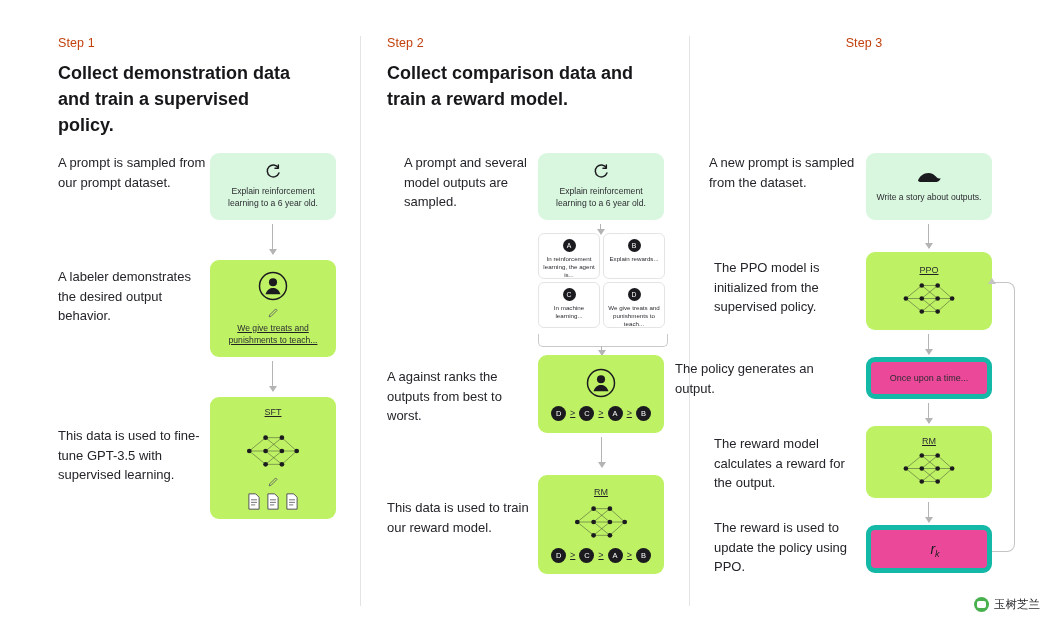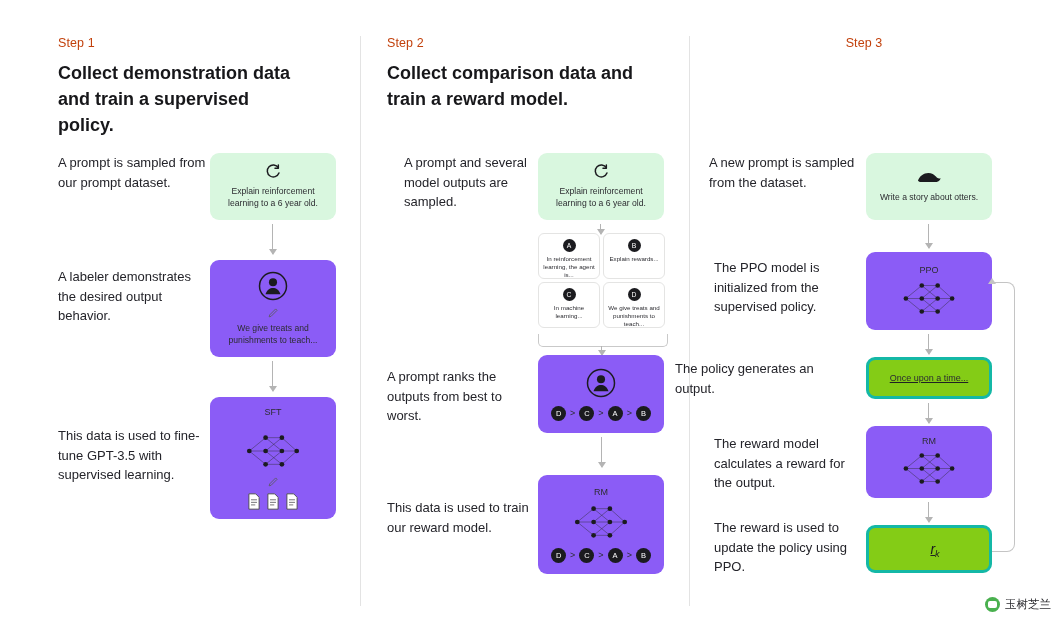--- a/index.html
+++ b/index.html
@@ -64,26 +64,26 @@
 
   .card {
     position: absolute;
     border-radius: 9px;
     box-sizing: border-box;
   }
   .card-green {
     background: #d9f7df;
   }
   .card-grey {
-    background: #8b5cf6;
+    background: #bef264;
+    text-decoration: underline;
   }
   .card-white {
-    background: #84cc16;
-    border: 3px solid #14b8a6;
-    text-decoration: underline;
+    background: #ec4899;
+    border: 5px solid #14b8a6;
   }
 
   .card-caption {
     font-size: 8.6px;
     line-height: 1.35;
     text-align: center;
     color: #2c2c31;
     padding: 0 8px;
   }
   .card-title-sm {
@@ -174,21 +174,21 @@
     position: absolute;
     border-left: 1px solid #c9c9c9;
     border-right: 1px solid #c9c9c9;
     border-bottom: 1px solid #c9c9c9;
     border-bottom-left-radius: 5px;
     border-bottom-right-radius: 5px;
   }
 
   .watermark {
     position: absolute;
-    right: 13px;
+    right: 24px;
     bottom: 6px;
     display: flex;
     align-items: center;
     gap: 5px;
     font-size: 11.5px;
     color: #2d2d31;
   }
   .wm-logo {
     width: 15px;
     height: 15px;
@@ -313,21 +313,21 @@
       </div>
     </div>
   </div>
 
   <div class="column" id="col2">
     <div class="step-label">Step 2</div>
     <div class="step-title">Collect comparison data and train a reward model.</div>
   </div>
 
   <div class="body-text" style="left:387px; top:153px;margin-left:17px;">A prompt and several model outputs are sampled.</div>
-  <div class="body-text" style="left:387px; top:367px;">A prompt ranks the outputs from best to worst.</div>
+  <div class="body-text" style="left:387px; top:367px;">A against ranks the outputs from best to worst.</div>
   <div class="body-text" style="left:387px; top:498px;">This data is used to train our reward model.</div>
 
   <div class="card card-green" style="left:538px; top:153px; width:126px; height:67px;">
     <div class="center-col">
       <svg width="16" height="16" viewBox="0 0 24 24" fill="none" style="margin-bottom:7px;">
         <path d="M20 7a9 9 0 10.9 8" stroke="#1b1b1f" stroke-width="2.2" stroke-linecap="round"></path>
         <path d="M20 3v5h-5" stroke="#1b1b1f" stroke-width="2.2" stroke-linecap="round" stroke-linejoin="round"></path>
       </svg>
       <div class="card-caption">Explain reinforcement learning to a 6 year old.</div>
     </div>
@@ -415,21 +415,21 @@
   <div class="body-text" style="left:675px; top:359px;">The policy generates an output.</div>
   <div class="body-text" style="left:714px; top:518px;">The reward is used to update the policy using PPO.</div>
   <div class="body-text" style="left:714px; top:434px;">The reward model calculates a reward for the output.</div>
 
   <div class="card card-green" style="left:866px; top:153px; width:126px; height:67px;">
     <div class="center-col">
       <svg width="26" height="15" viewBox="0 0 40 22" style="margin-bottom:7px;">
         <path d="M3 16c2-7 9-12 16-12 5 0 9 2 12 6 2 3 5 3 7 2-1 4-5 6-9 6H9c-2 0-4 0-6-2z" fill="#1b1b1f"></path>
         <circle cx="30" cy="7" r="1.2" fill="#d9f7df"></circle>
       </svg>
-      <div class="card-caption">Write a story about otters.</div>
+      <div class="card-caption">Write a story about outputs.</div>
     </div>
   </div>
 
   <div class="arrow" style="left:928px; top:224px; height:24px;"></div>
 
   <div class="card card-grey" style="left:866px; top:252px; width:126px; height:78px;">
     <div class="center-col">
       <div class="card-title-sm" style="margin-bottom:4px;">PPO</div>
       <svg width="58" height="39" viewBox="0 0 80 54">
         <g stroke="#2a2a2e" stroke-width="0.7" opacity="0.85">

